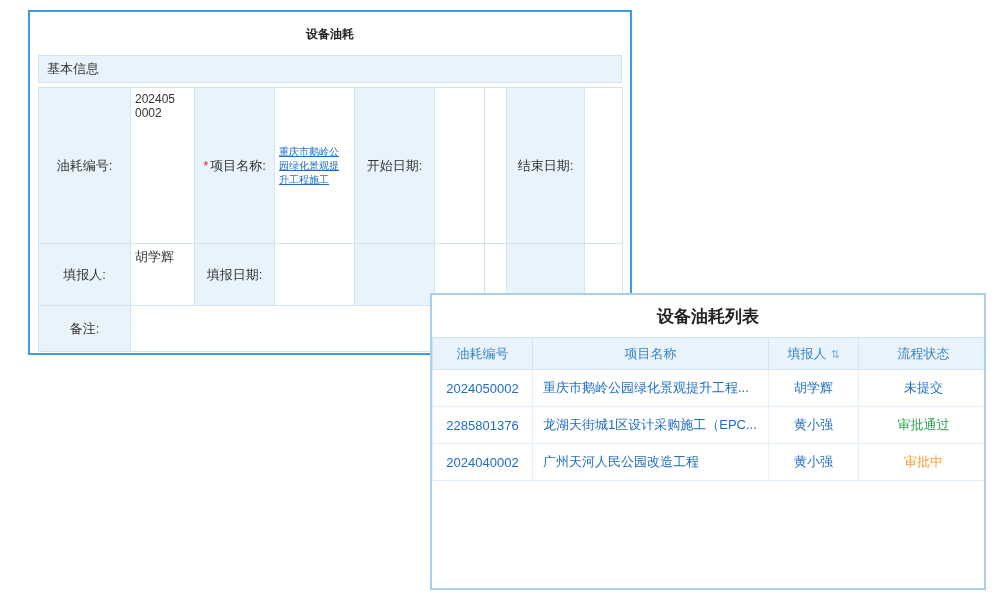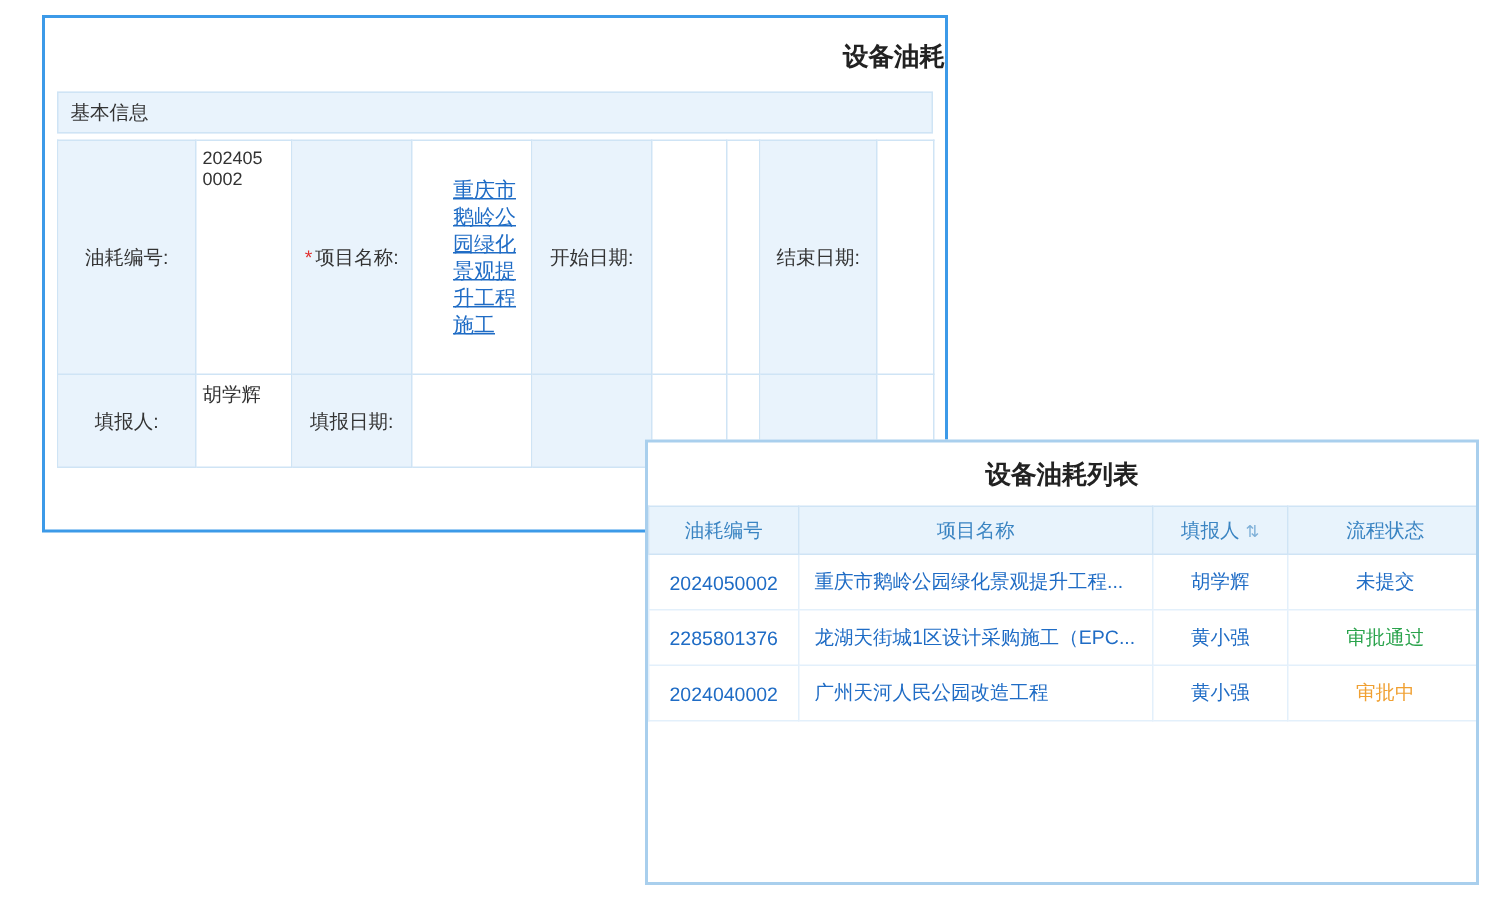--- a/index.html
+++ b/index.html
@@ -18,34 +18,34 @@
   body{
     width:1000px;height:600px;position:relative;background:#fff;
     font-family:"Liberation Sans","DejaVu Sans",sans-serif;color:#333;
   }
 
   
   .form-panel{
     position:absolute;left:28px;top:10px;width:604px;height:345px;
     border:2px solid var(--form-border);background:#fff;z-index:1;overflow:hidden;
   }
-  .form-title{text-align:right;font-size:17px;font-weight:bold;color:#222;padding:14px 0 12px;}
+  .form-title{text-align:center;font-size:12px;font-weight:bold;color:#222;padding:14px 0 12px;}
   .form-body{margin:0 8px;}
   .section-band{
     border:1px solid var(--grid-line);background:var(--section-bg);
     font-size:13px;color:#333;padding:4px 8px;margin-bottom:4px;
   }
   .form-table{border-collapse:collapse;width:100%;table-layout:fixed;}
   .form-table td{border:1px solid var(--grid-line);font-size:13px;color:#333;overflow:hidden;}
   .form-table .lbl{background:var(--section-bg);text-align:center;vertical-align:middle;padding:2px;}
   .form-table .val{background:#fff;vertical-align:top;padding:4px;}
   .form-table .val.mid{vertical-align:middle;}
   .row1{height:156px;} .row2{height:62px;} .row3{height:46px;}
   .fuel-no-wrap{display:inline-block;max-width:42px;word-break:break-all;font-size:12px;}
-  .project-link{color:var(--link-blue);font-size:14px;display:inline-block;max-width:64px;word-break:break-all;margin-left:23px;}
+  .project-link{color:var(--link-blue);font-size:10px;display:inline-block;max-width:64px;word-break:break-all;}
   .req{color:var(--required-red);margin-right:2px;}
 
   
   .list-panel{
     position:absolute;left:430px;top:293px;width:556px;height:297px;
     border:2px solid var(--list-border);background:#fff;z-index:2;overflow:hidden;
   }
   .list-title{text-align:center;font-size:17px;font-weight:bold;color:#222;padding:10px 0 9px;}
   .list-table{border-collapse:collapse;width:100%;table-layout:fixed;}
   .list-table th{
@@ -99,20 +99,24 @@
         <td class="lbl">填报人:</td>
         <td class="val">胡学辉</td>
         <td class="lbl">填报日期:</td>
         <td class="val"></td>
         <td class="lbl"></td>
         <td class="val"></td>
         <td class="val"></td>
         <td class="lbl"></td>
         <td class="val"></td>
       </tr>
+      <tr class="row3">
+        <td class="lbl">备注:</td>
+        <td class="val" colspan="8"></td>
+      </tr>
     </tbody>
       </table>
   </div>
 </div>
 
 <div class="list-panel">
   <div class="list-title">设备油耗列表</div>
   <table class="list-table">
     <colgroup>
       <col style="width:100px">

